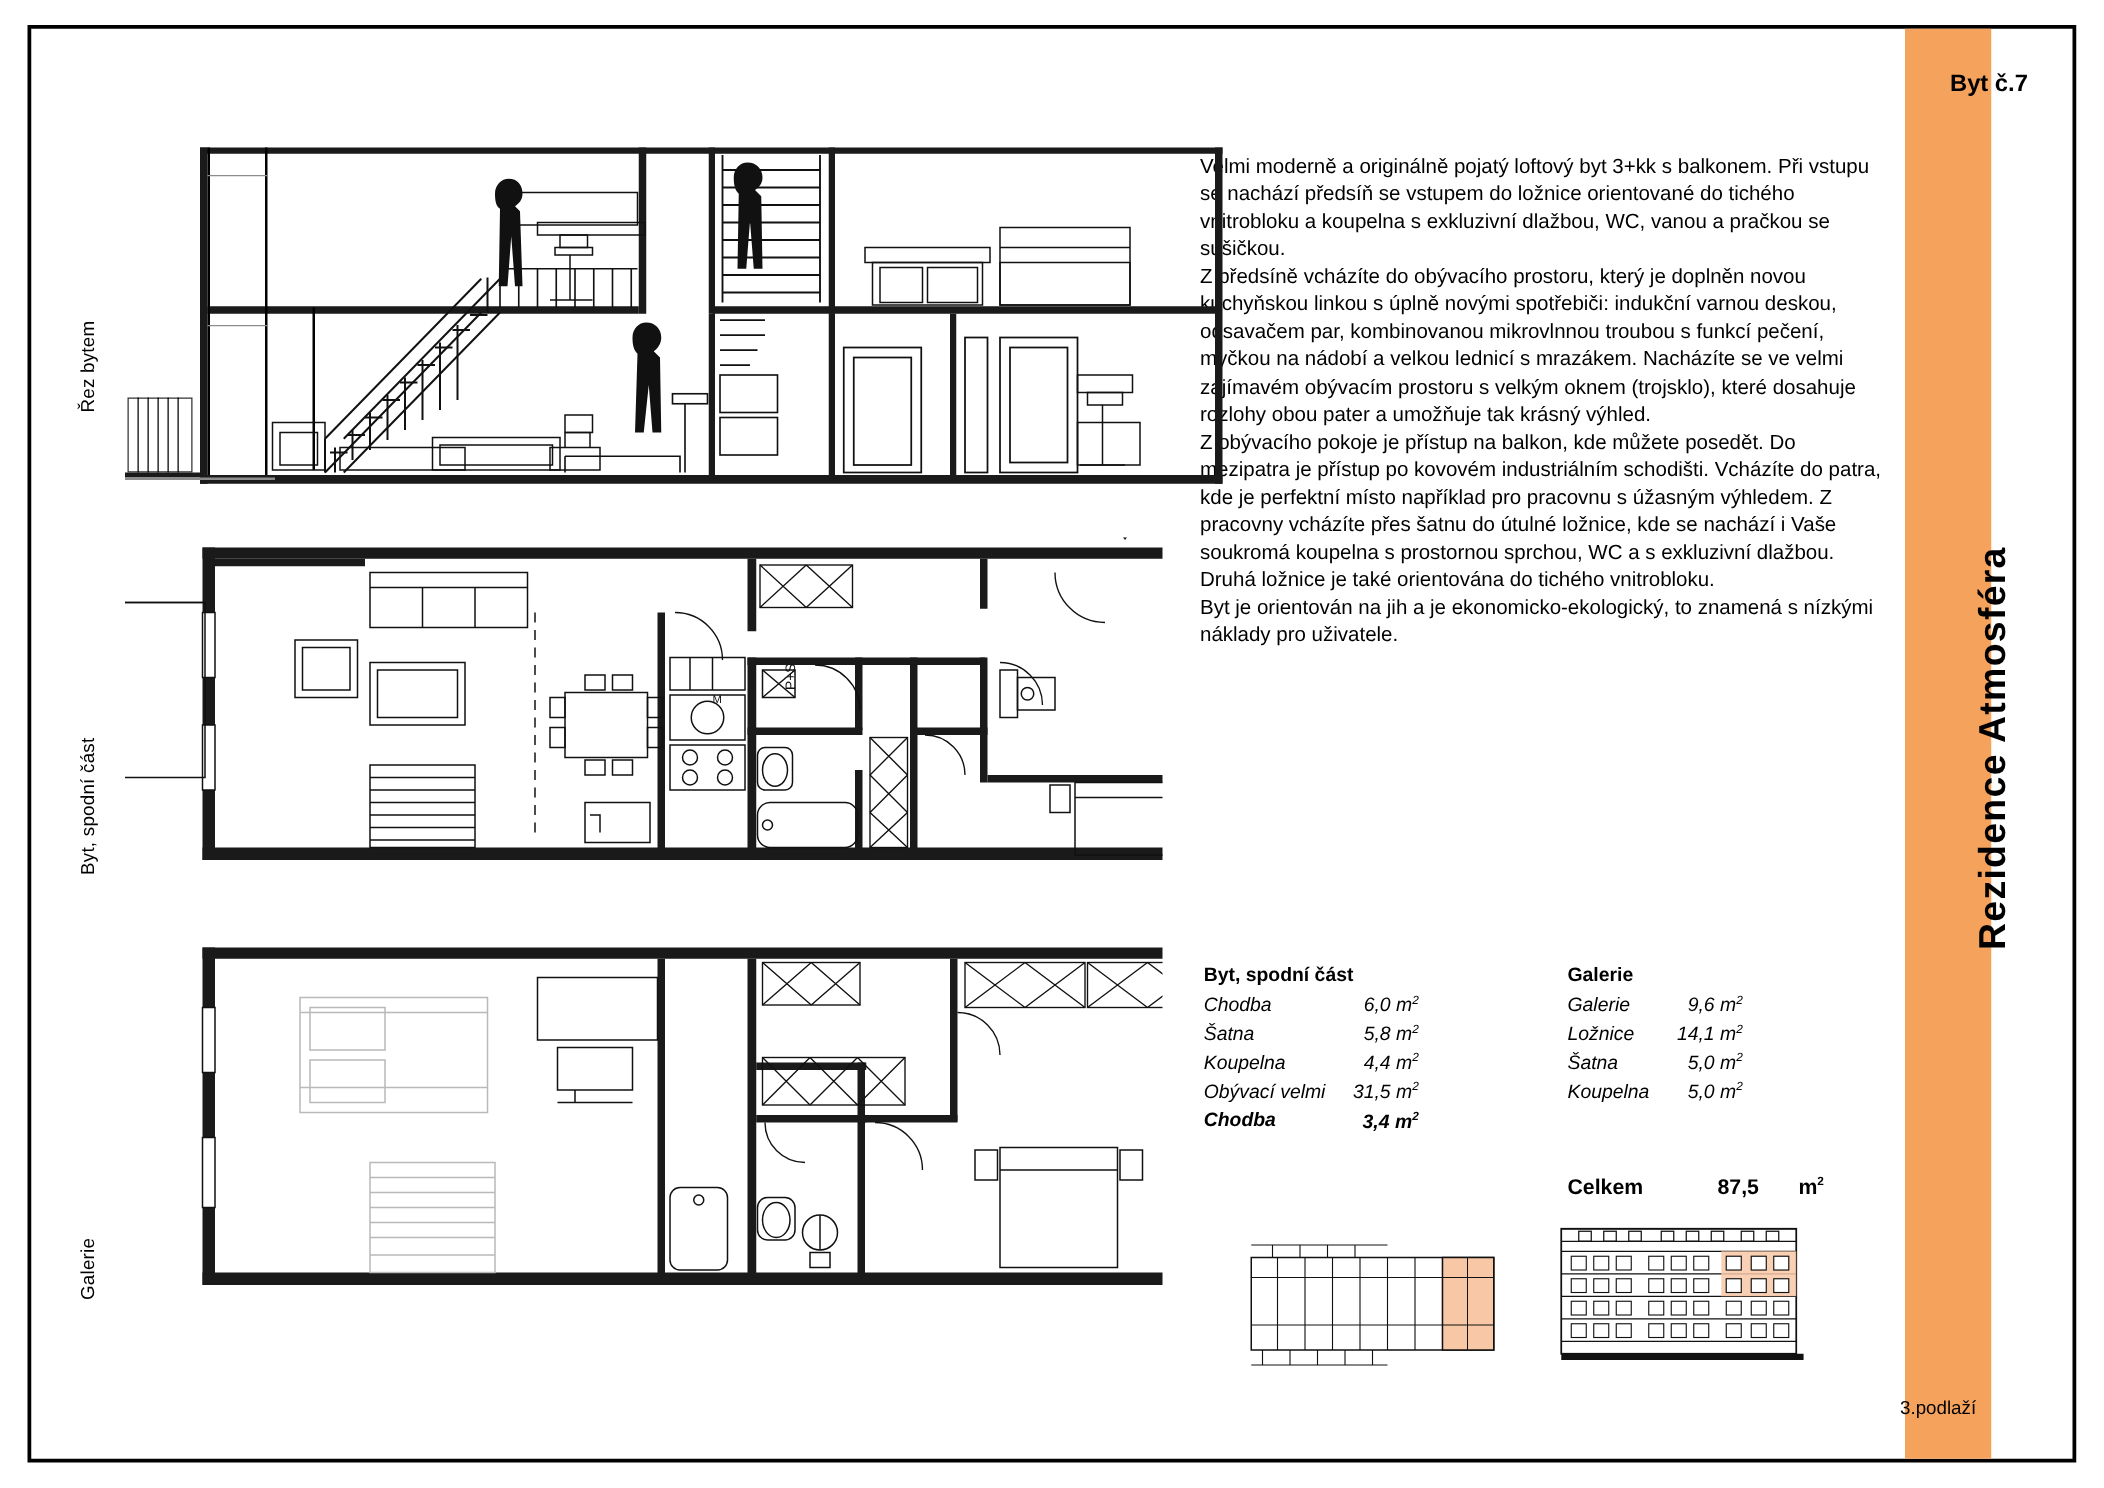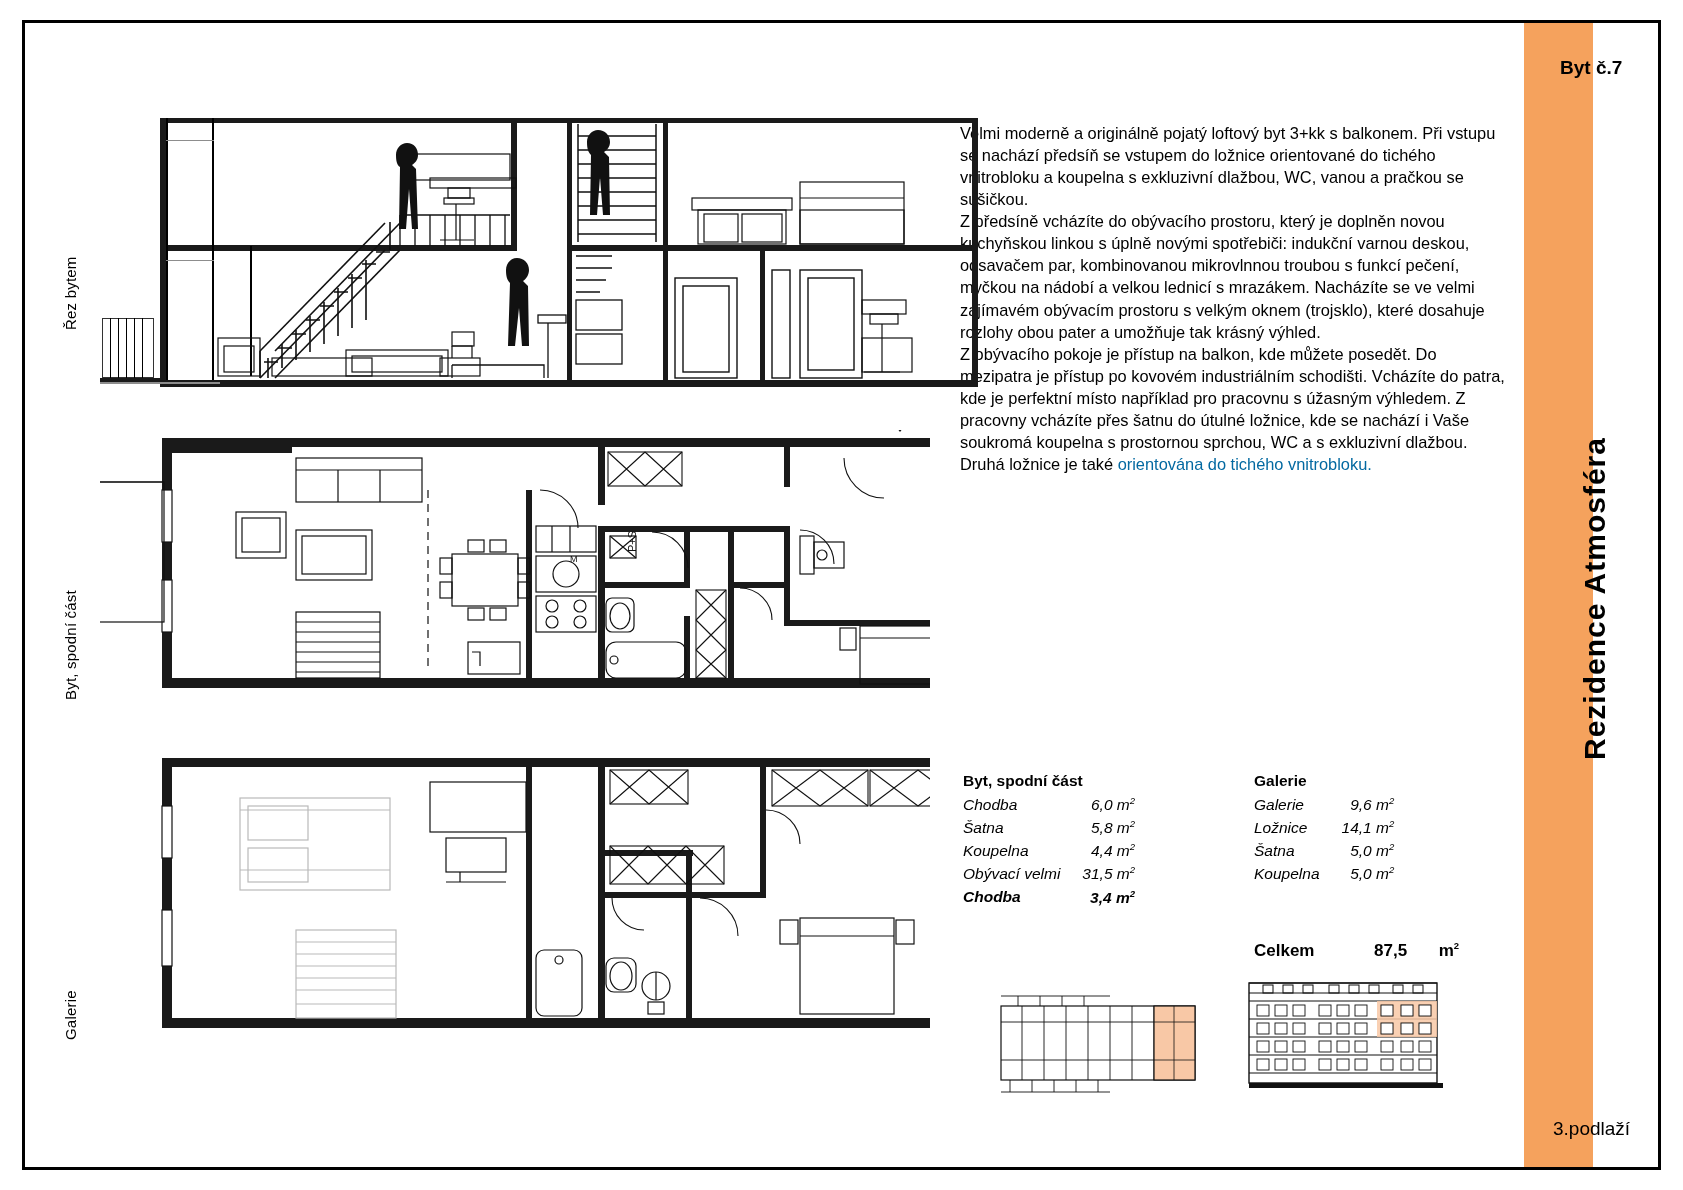--- a/index.html
+++ b/index.html
@@ -58,37 +58,37 @@
   }
   #unit-no {
     position: absolute;
     left: 1560px;
     top: 57px;
     font-size: 19px;
     font-weight: bold;
   }
   #floor-no {
     position: absolute;
-    left: 1553px;
+    left: 1520px;
     top: 1118px;
-    font-size: 19px;
+    font-size: 15px;
   }
 
   
   #description {
     position: absolute;
     left: 960px;
     top: 122px;
     width: 545px;
     font-size: 16.4px;
     line-height: 1.345;
     color: #000;
   }
   #description p { margin: 0; }
-  .faded { color: #0369a1; }
+  .faded { color: #000000; }
 
   
   .tbl {
     position: absolute;
     font-size: 15.5px;
   }
   .tbl .hdr {
     font-weight: bold;
     margin-bottom: 3px;
     font-size: 15.5px;
@@ -141,20 +141,21 @@
   <div id="floor-no">3.podlaží</div>
 
   <div class="vert-label" id="cap-rez">Řez bytem</div>
   <div class="vert-label" id="cap-lower">Byt, spodní část</div>
   <div class="vert-label" id="cap-gal">Galerie</div>
 
   <div id="description">
     <p>Velmi moderně a originálně pojatý loftový byt 3+kk s balkonem. Při vstupu se nachází předsíň se vstupem do ložnice orientované do tichého vnitrobloku a koupelna s exkluzivní dlažbou, WC, vanou a pračkou se sušičkou.</p>
     <p>Z předsíně vcházíte do obývacího prostoru, který je doplněn novou kuchyňskou linkou s úplně novými spotřebiči: indukční varnou deskou, odsavačem par, kombinovanou mikrovlnnou troubou s funkcí pečení, myčkou na nádobí a velkou lednicí s mrazákem. Nacházíte se ve velmi zajímavém obývacím prostoru s velkým oknem (trojsklo), které dosahuje rozlohy obou pater a umožňuje tak krásný výhled.</p>
     <p><span>Z obývacího pokoje je přístup na balkon, kde můžete posedět. Do mezipatra je přístup po kovovém industriálním schodišti. Vcházíte do patra, kde je perfektní místo například pro pracovnu s úžasným výhledem. Z pracovny vcházíte přes šatnu do útulné ložnice, kde se nachází i Vaše soukromá koupelna s prostornou sprchou, WC a s exkluzivní dlažbou. Druhá ložnice je také </span><span class="faded">orientována do tichého vnitrobloku.</span></p>
+    <p>Byt je orientován na jih a je ekonomicko-ekologický, to znamená s nízkými náklady pro uživatele.</p>
   </div>
 
   <div class="tbl" id="tbl-lower">
     <div class="hdr">Byt, spodní část</div>
     <table>
       <tbody>
           <tr>
         <td>Chodba</td>
         <td class="val"><span>6,0</span> <span>m</span><sup>2</sup></td>
       </tr>

